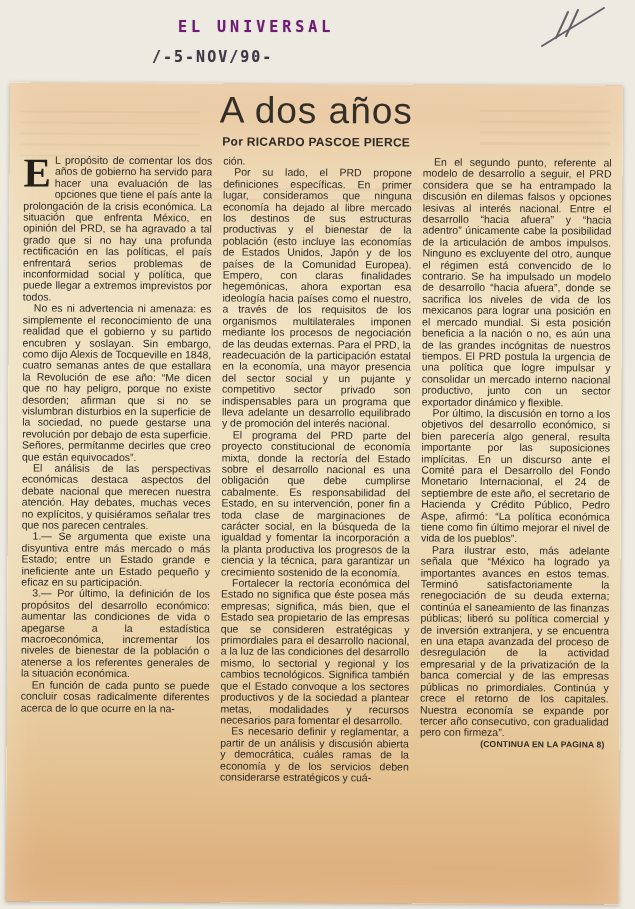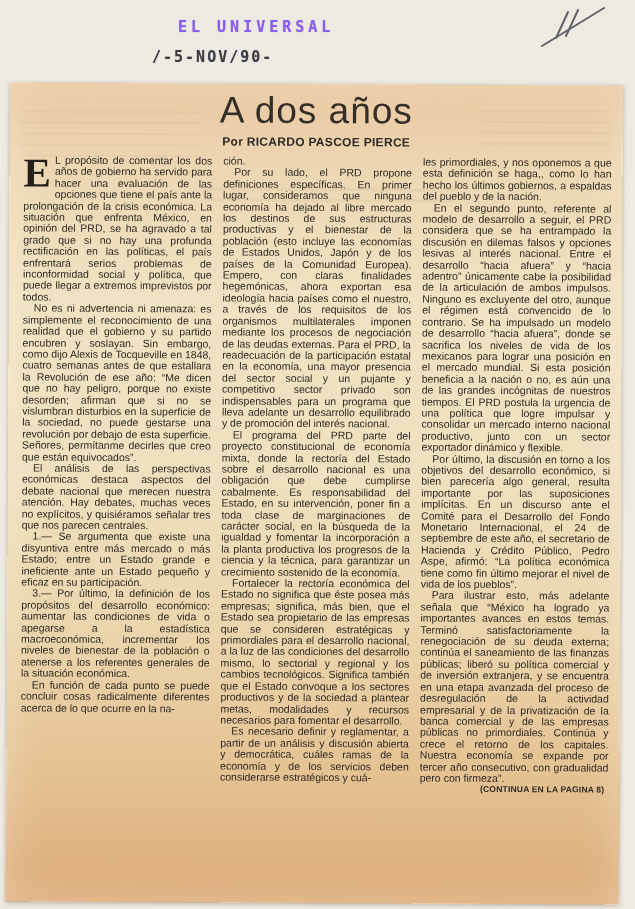--- a/index.html
+++ b/index.html
@@ -7,21 +7,21 @@
     width:635px;height:909px;position:relative;overflow:hidden;
     background:#edeae2;
     font-family:"Liberation Sans",sans-serif;
     -webkit-font-smoothing:antialiased;
   }
   
   .masthead{
     position:absolute;left:178px;top:18px;
     font-family:"DejaVu Sans Mono",monospace;
     font-size:15px;font-weight:bold;letter-spacing:4px;
-    color:#8b5cf6;text-shadow:0 0 1px rgba(60,59,68,.45);text-align:right;
+    color:#701a75;text-shadow:0 0 1px rgba(60,59,68,.45);text-align:right;
   }
   .datestamp{
     position:absolute;left:152px;top:48px;
     font-family:"DejaVu Sans Mono",monospace;
     font-size:15px;font-weight:bold;letter-spacing:2px;
     color:#3c3b44;text-shadow:0 0 1px rgba(60,59,68,.4);
   }
   .pagemark{position:absolute;left:538px;top:4px;width:72px;height:48px;}
   
   .clipping{
@@ -108,20 +108,19 @@
 
     <div class="col">
       <p class="noindent">ción.</p>
       <p>Por su lado, el PRD propone definiciones específicas. En primer lugar, consideramos que ninguna economía ha dejado al libre mercado los destinos de sus estructuras productivas y el bienestar de la población (esto incluye las economías de Estados Unidos, Japón y de los países de la Comunidad Europea). Empero, con claras finalidades hegemónicas, ahora exportan esa ideología hacia países como el nuestro, a través de los requisitos de los organismos multilaterales imponen mediante los procesos de negociación de las deudas externas. Para el PRD, la readecuación de la participación estatal en la economía, una mayor presencia del sector social y un pujante y competitivo sector privado son indispensables para un programa que lleva adelante un desarrollo equilibrado y de promoción del interés nacional.</p>
       <p>El programa del PRD parte del proyecto constitucional de economía mixta, donde la rectoría del Estado sobre el desarrollo nacional es una obligación que debe cumplirse cabalmente. Es responsabilidad del Estado, en su intervención, poner fin a toda clase de marginaciones de carácter social, en la búsqueda de la igualdad y fomentar la incorporación a la planta productiva los progresos de la ciencia y la técnica, para garantizar un crecimiento sostenido de la economía.</p>
       <p>Fortalecer la rectoría económica del Estado no significa que éste posea más empresas; significa, más bien, que el Estado sea propietario de las empresas que se consideren estratégicas y primordiales para el desarrollo nacional, a la luz de las condiciones del desarrollo mismo, lo sectorial y regional y los cambios tecnológicos. Significa también que el Estado convoque a los sectores productivos y de la sociedad a plantear metas, modalidades y recursos necesarios para fomentar el desarrollo.</p>
       <p>Es necesario definir y reglamentar, a partir de un análisis y discusión abierta y democrática, cuáles ramas de la economía y de los servicios deben considerarse estratégicos y cuá-</p>
     </div>
 
     <div class="col">
-      <p class="noindent">les primordiales, y nos oponemos a que esta definición se haga,, como lo han hecho los últimos gobiernos, a espaldas del pueblo y de la nación.</p>
       <p>En el segundo punto, referente al modelo de desarrollo a seguir, el PRD considera que se ha entrampado la discusión en dilemas falsos y opciones lesivas al interés nacional. Entre el desarrollo “hacia afuera” y “hacia adentro” únicamente cabe la posibilidad de la articulación de ambos impulsos. Ninguno es excluyente del otro, aunque el régimen está convencido de lo contrario. Se ha impulsado un modelo de desarrollo “hacia afuera”, donde se sacrifica los niveles de vida de los mexicanos para lograr una posición en el mercado mundial. Si esta posición beneficia a la nación o no, es aún una de las grandes incógnitas de nuestros tiempos. El PRD postula la urgencia de una política que logre impulsar y consolidar un mercado interno nacional productivo, junto con un sector exportador dinámico y flexible.</p>
       <p>Por último, la discusión en torno a los objetivos del desarrollo económico, si bien parecería algo general, resulta importante por las suposiciones implícitas. En un discurso ante el Comité para el Desarrollo del Fondo Monetario Internacional, el 24 de septiembre de este año, el secretario de Hacienda y Crédito Público, Pedro Aspe, afirmó: “La política económica tiene como fin último mejorar el nivel de vida de los pueblos”.</p>
       <p>Para ilustrar esto, más adelante señala que “México ha logrado ya importantes avances en estos temas. Terminó satisfactoriamente la renegociación de su deuda externa; continúa el saneamiento de las finanzas públicas; liberó su política comercial y de inversión extranjera, y se encuentra en una etapa avanzada del proceso de desregulación de la actividad empresarial y de la privatización de la banca comercial y de las empresas públicas no primordiales. Continúa y crece el retorno de los capitales. Nuestra economía se expande por tercer año consecutivo, con gradualidad pero con firmeza”.</p>
       <p class="continuation">(CONTINUA EN LA PAGINA 8)</p>
     </div>
   </div>
 </div>
 
 </body></html>

